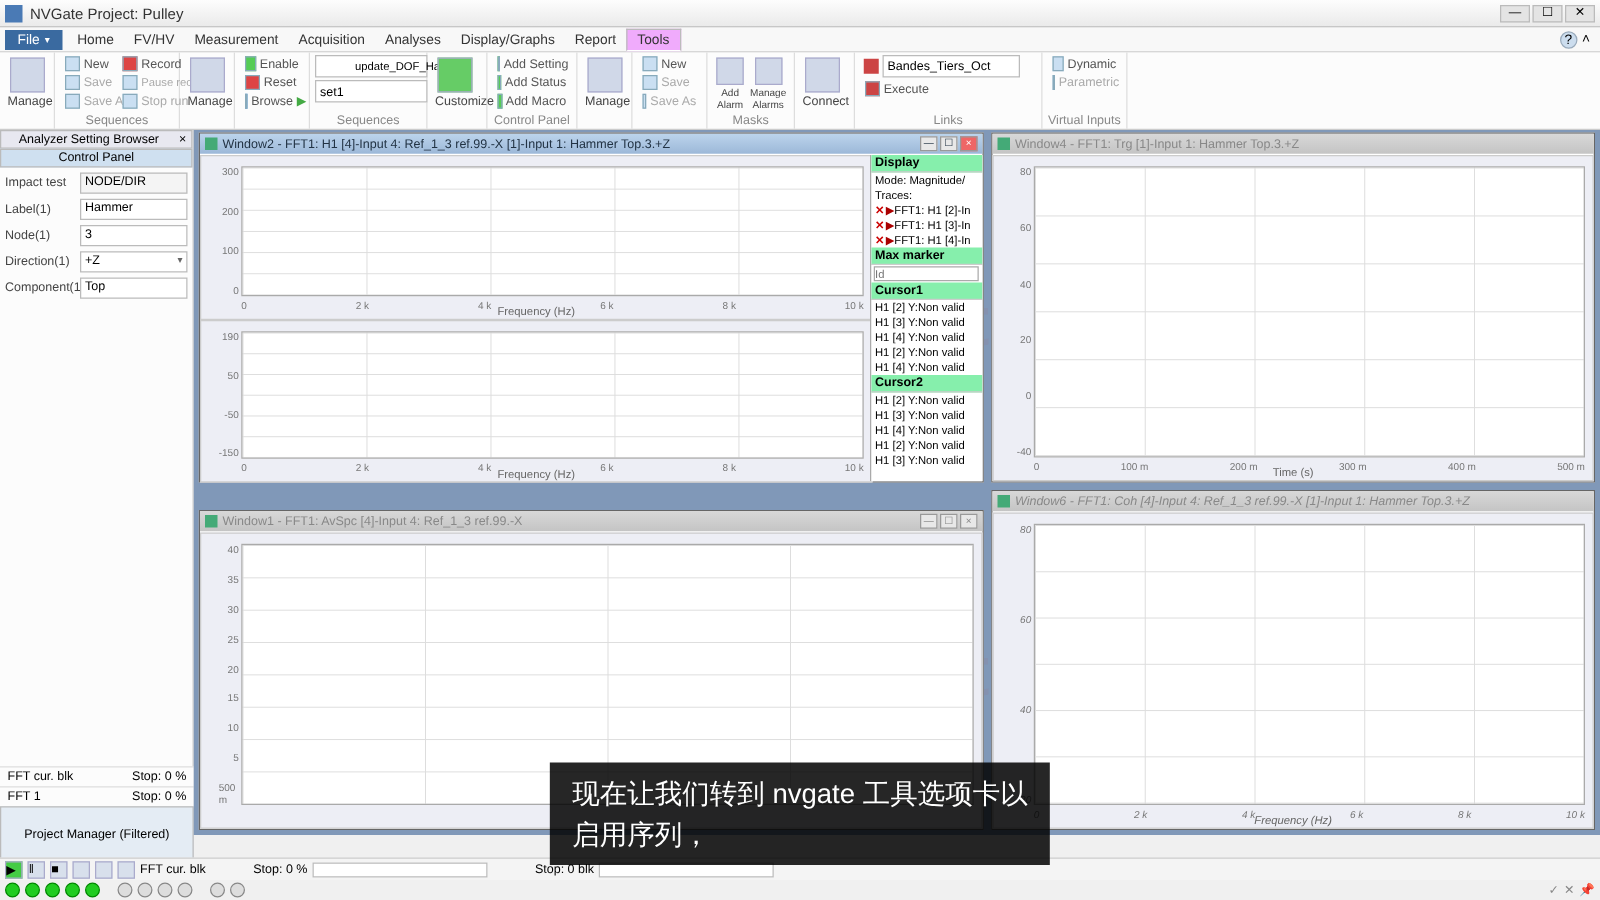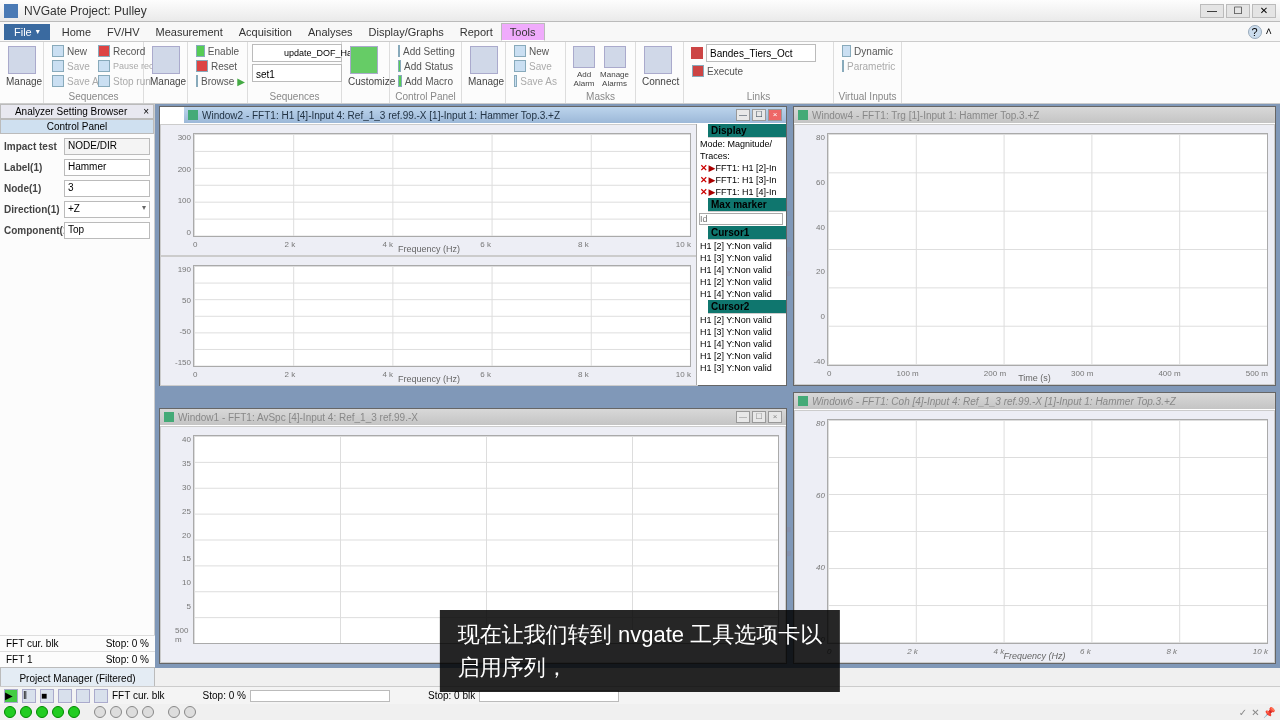--- a/index.html
+++ b/index.html
@@ -36,21 +36,21 @@
 .sbtn .si.blue { background: #59d; }
 .combo { width: 90px; height: 18px; border: 1px solid #bbb; background: #fff; font-size: 10px; padding: 1px 3px; display: flex; align-items: center; }
 
 
 .leftpanel { width: 155px; position: absolute; top: 104px; left: 0; bottom: 52px; background: #fcfcfc; border-right: 1px solid #ccc; }
 .panelhdr { background: #e8e8f0; border: 1px solid #bbb; font-size: 10px; text-align: center; padding: 1px; }
 .panelhdr.blue { background: #cfe0f0; }
 .panelhdr .x { float: right; padding: 0 3px; }
 .form { padding: 4px; }
 .form .row { display: flex; align-items: center; margin-bottom: 4px; }
-.form .row label { width: 60px; font-size: 10px; color: #444; font-weight: bold; }
+.form .row label { width: 60px; font-size: 10px; color: #444; }
 .form .row .inp { flex: 1; height: 17px; border: 1px solid #bbb; background: #fff; font-size: 10px; padding: 1px 3px; }
 .form .row .sel { position: relative; }
 .form .row .sel::after { content: "▾"; position: absolute; right: 3px; top: 1px; font-size: 8px; color: #666; }
 
 
 .workspace { position: absolute; top: 104px; left: 155px; right: 0; bottom: 52px; background: #8098b8; }
 .qwin { position: absolute; background: #fff; border: 1px solid #666; }
 .qwin .qhdr { height: 16px; background: linear-gradient(#bcd4ec,#9cb8d8); display: flex; align-items: center; padding: 0 4px; font-size: 10px; color: #234; }
 .qwin .qhdr.inactive { background: linear-gradient(#d8d8d8,#c4c4c4); color: #888; }
 .qwin .qhdr .qicon { width: 10px; height: 10px; background: #4a7; margin-right: 4px; }
@@ -58,30 +58,30 @@
 .qwin .qhdr .qctl div { width: 14px; height: 12px; background: #e8e8e8; border: 1px solid #999; font-size: 8px; text-align: center; line-height: 10px; }
 .qwin .qhdr .qctl div.close { background: #e66; color: #fff; }
 .chartarea { position: absolute; background: #edeef5; border: 1px solid #ccc; }
 .chartarea .grid { position: absolute; top: 8px; bottom: 18px; left: 32px; right: 6px; background: #fff; background-image: linear-gradient(#ddd 1px, transparent 1px), linear-gradient(90deg, #ddd 1px, transparent 1px); background-size: 20% 16.6%; border: 1px solid #aaa; }
 .chartarea .xl { position: absolute; bottom: 1px; left: 0; right: 0; text-align: center; font-size: 9px; color: #666; }
 .chartarea .ticks { position: absolute; bottom: 6px; left: 32px; right: 6px; display: flex; justify-content: space-between; font-size: 8px; color: #777; }
 .chartarea .yticks { position: absolute; top: 8px; bottom: 18px; left: 14px; display: flex; flex-direction: column; justify-content: space-between; align-items: flex-end; font-size: 8px; color: #777; width: 16px; }
 
 
 .disppanel { position: absolute; top: 17px; right: 0; bottom: 0; width: 90px; background: #fff; border-left: 1px solid #aaa; font-size: 10px; overflow: hidden; }
-.disppanel .dh { font-weight: bold; background: #0f766e; padding: 1px 3px; border-bottom: 1px solid #ccc; margin-left: 11px; }
+.disppanel .dh { font-weight: bold; background: #86efac; padding: 1px 3px; border-bottom: 1px solid #ccc; }
 .disppanel .dr { padding: 0 3px; font-size: 9px; line-height: 12px; white-space: nowrap; overflow: hidden; }
 .disppanel .dr .rx { color: #c00; font-weight: bold; margin-right: 1px; }
 .disppanel .dr .tri { color: #a00; }
 .disppanel input.idf { width: 84px; border: 1px solid #aaa; font-size: 9px; margin: 1px 2px; }
 
 
 .statusblock { position: absolute; left: 0; bottom: 30px; width: 155px; background: #fcfcfc; }
 .statusblock .srow { display: flex; justify-content: space-between; padding: 2px 6px; font-size: 10px; border-top: 1px solid #ddd; }
-.pmhdr { background: #e4ecf4; border: 1px solid #bbb; text-align: center; font-size: 10px; padding: 5px; }
+.pmhdr { background: #e4ecf4; border: 1px solid #bbb; text-align: center; font-size: 10px; padding: 16px; }
 
 
 .bottombar { position: absolute; bottom: 16px; left: 0; right: 0; height: 18px; background: #f4f4f4; border-top: 1px solid #ccc; display: flex; align-items: center; padding: 0 4px; gap: 4px; font-size: 10px; }
 .bottombar .tb { width: 14px; height: 14px; background: #d8e0ec; border: 1px solid #aac; }
 .bottombar .play { background: #4c4; }
 .bottombar .progbar { width: 140px; height: 12px; border: 1px solid #bbb; background: #fff; }
 .bottombar .sep { flex: 0 0 30px; }
 
 
 .ledrow { position: absolute; bottom: 0; left: 0; right: 0; height: 16px; background: #f0f0f0; display: flex; align-items: center; padding: 0 4px; gap: 4px; }
@@ -324,21 +324,21 @@
       <span>Stop: 0 %</span>
     </div>
   <div class="pmhdr">Project Manager (Filtered)</div>
 </div>
 
 <div class="workspace">
 
   <div class="watermark" style="top:120px;left:400px;">Corporation China</div>
   <div class="watermark" style="top:400px;left:400px;">Corporation China</div>
 
-  <div class="qwin" style="top:2px;left:4px;width:628px;height:280px;padding-left:24px;">
+  <div class="qwin" style="top:2px;left:4px;width:628px;height:280px;">
     <div class="qhdr">
       <div class="qicon"></div>
       <span>Window2 - FFT1: H1 [4]-Input 4: Ref_1_3 ref.99.-X [1]-Input 1: Hammer Top.3.+Z</span>
       <div class="qctl">
           <div>—</div>
           <div>☐</div>
           <div class="close">×</div>
         </div>
     </div>
     <div class="chartarea" style="top:17px;left:0;width:538px;height:132px;">

